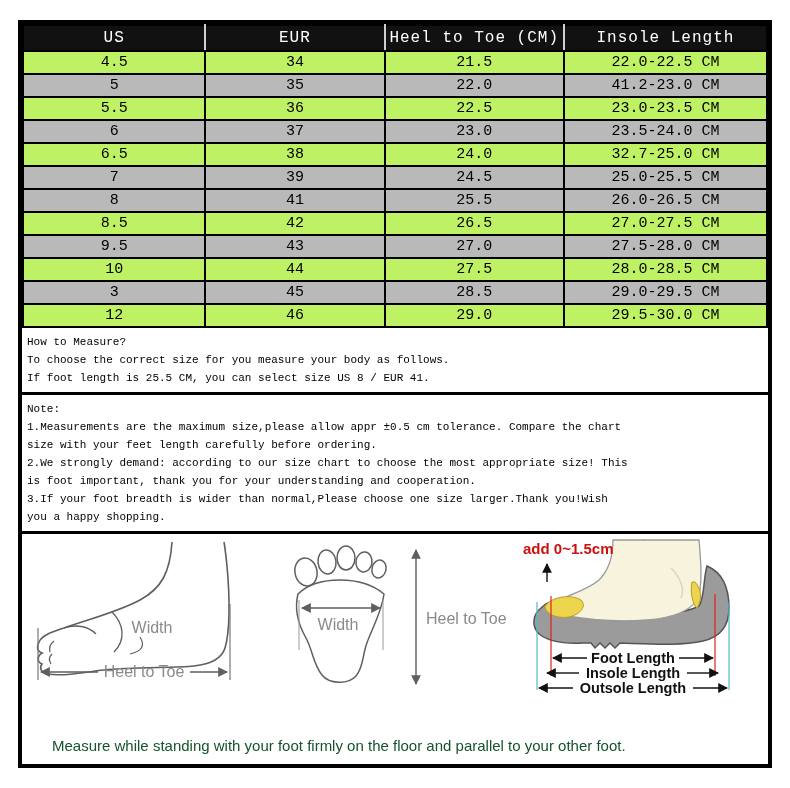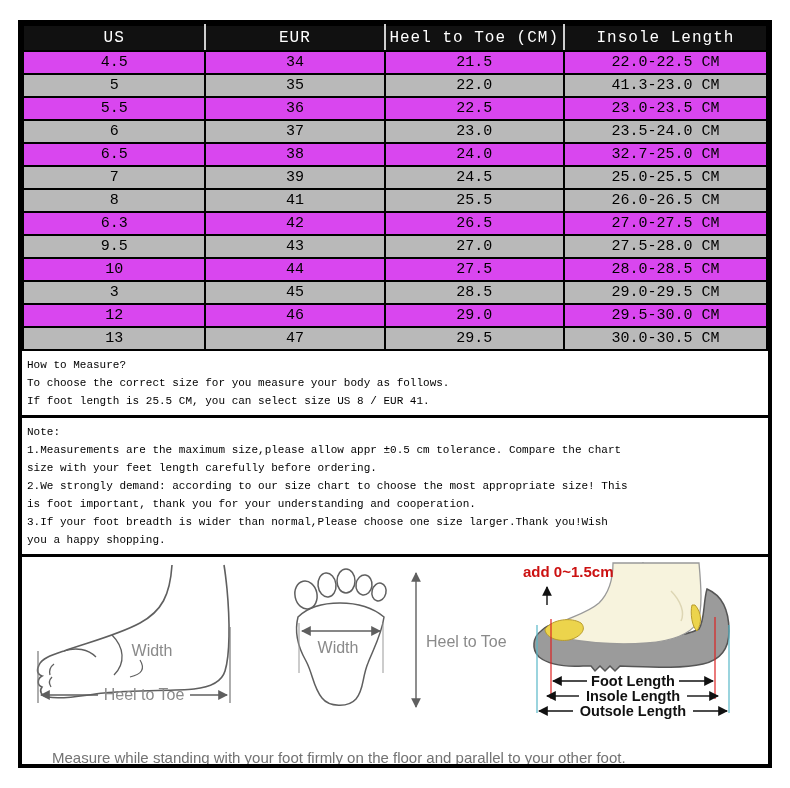--- a/index.html
+++ b/index.html
@@ -43,21 +43,21 @@
   }
   table.size-table th:last-child { border-right-color: #000; }
   table.size-table td {
     border: 2px solid #000;
     font-size: 15px;
     text-align: center;
     height: 21px;
     line-height: 21px;
     padding: 0;
     color: #000;
-    background: #d946ef;
+    background: #bef264;
   }
   table.size-table tr.alt td { background: #b9b9b9; }
   
   .section {
     border-bottom: 3px solid #000;
     padding: 5px 5px 5px 5px;
     font-size: 11px;
     line-height: 18px;
     color: #000;
   }
@@ -84,21 +84,21 @@
   }
   .fig-label-red {
     font-family: "Liberation Sans", sans-serif;
     font-size: 15px;
     font-weight: bold;
     fill: #cc1111;
   }
   .caption {
     font-family: "Liberation Sans", sans-serif;
     font-size: 15px;
-    color: #737373;
+    color: #14532d;
     padding: 6px 0 10px 30px;
     margin-top: 24px;
   }
 </style>
 </head>
 <body>
 
 <div class="page">
 
   <table class="size-table">
@@ -120,21 +120,21 @@
         <tr>
           <td>4.5</td>
           <td>34</td>
           <td>21.5</td>
           <td>22.0-22.5 CM</td>
         </tr>
         <tr class="alt">
           <td>5</td>
           <td>35</td>
           <td>22.0</td>
-          <td>41.3-23.0 CM</td>
+          <td>41.2-23.0 CM</td>
         </tr>
         <tr>
           <td>5.5</td>
           <td>36</td>
           <td>22.5</td>
           <td>23.0-23.5 CM</td>
         </tr>
         <tr class="alt">
           <td>6</td>
           <td>37</td>
@@ -153,21 +153,21 @@
           <td>24.5</td>
           <td>25.0-25.5 CM</td>
         </tr>
         <tr class="alt">
           <td>8</td>
           <td>41</td>
           <td>25.5</td>
           <td>26.0-26.5 CM</td>
         </tr>
         <tr>
-          <td>6.3</td>
+          <td>8.5</td>
           <td>42</td>
           <td>26.5</td>
           <td>27.0-27.5 CM</td>
         </tr>
         <tr class="alt">
           <td>9.5</td>
           <td>43</td>
           <td>27.0</td>
           <td>27.5-28.0 CM</td>
         </tr>
@@ -181,26 +181,20 @@
           <td>3</td>
           <td>45</td>
           <td>28.5</td>
           <td>29.0-29.5 CM</td>
         </tr>
         <tr>
           <td>12</td>
           <td>46</td>
           <td>29.0</td>
           <td>29.5-30.0 CM</td>
-        </tr>
-        <tr class="alt">
-          <td>13</td>
-          <td>47</td>
-          <td>29.5</td>
-          <td>30.0-30.5 CM</td>
         </tr>
       </tbody>
   </table>
 
   <div class="section">
       <div class="line">How to Measure?</div>
       <div class="line">To choose the correct size for you measure your body as follows.</div>
       <div class="line">If foot length is 25.5 CM, you can select size US 8 / EUR 41.</div>
     </div>
 

